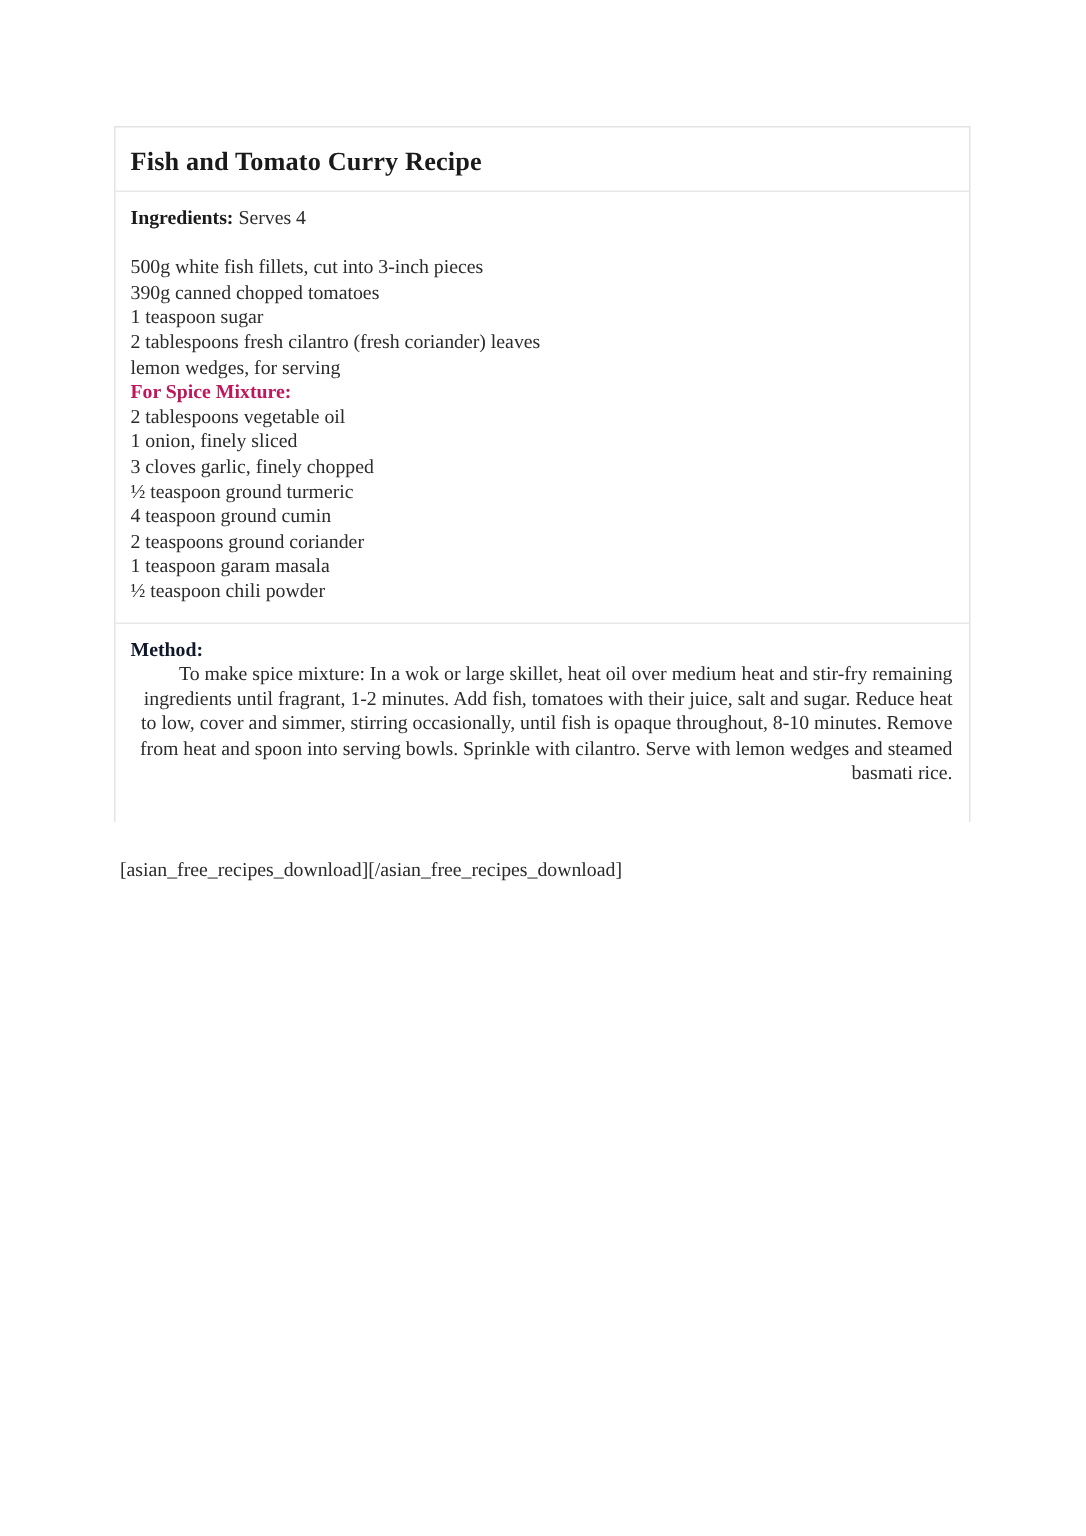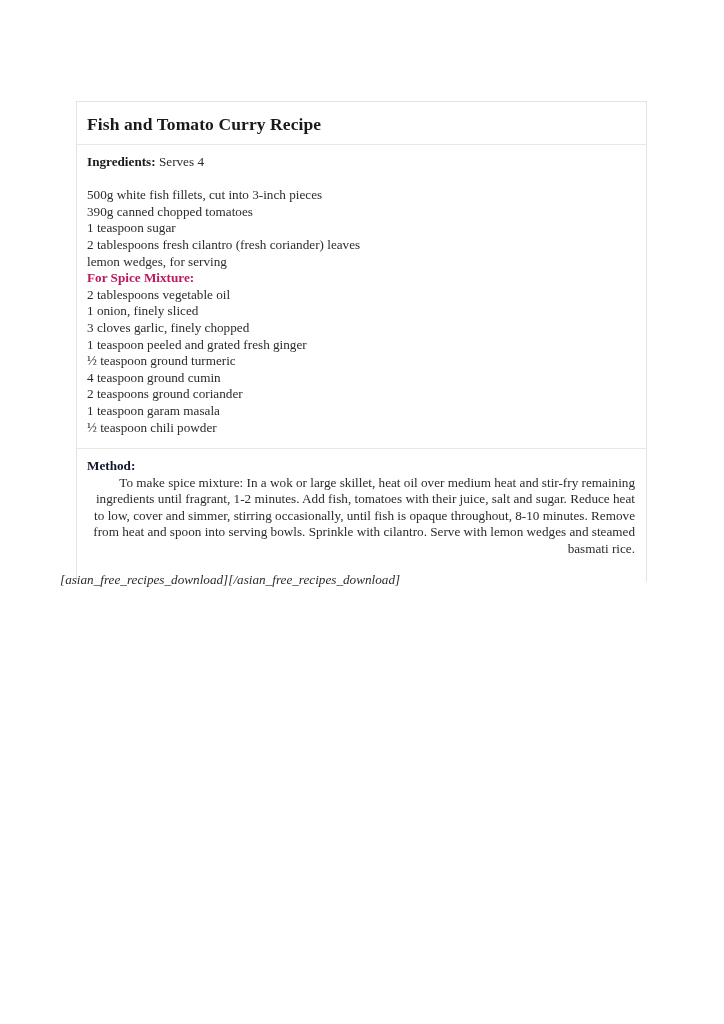--- a/index.html
+++ b/index.html
@@ -13,21 +13,21 @@
     position: relative;
     font-family: "Liberation Serif", "DejaVu Serif", serif;
     color: #2b2b2b;
     -webkit-font-smoothing: antialiased;
   }
 
   
   .recipe-card {
     position: absolute;
     left: 76px;
-    top: 101px;
+    top: 84px;
     width: 571px;
     box-sizing: border-box;
     border-left: 1px solid #e3e3e3;
     border-right: 1px solid #e3e3e3;
     border-top: 1px solid #e3e3e3;
     background: #ffffff;
     
     border-bottom: none;
     padding-bottom: 14px;
   }
@@ -81,27 +81,26 @@
     font-size: 13.2px;
     line-height: 16.6px;
     color: #2b2b2b;
     text-align: right;
     max-width: 548px;
   }
 
   
   .shortcode-footer {
     position: absolute;
-    left: 60px;
+    left: 80px;
     top: 572px;
     font-size: 13.2px;
     line-height: 16.6px;
     color: #2b2b2b;
     white-space: pre;
-    font-style: italic;
   }
 </style>
 </head>
 <body>
 
 <div class="recipe-card">
 
   <div class="card-title-row">
     <h1 class="card-title">Fish and Tomato Curry Recipe</h1>
   </div>
@@ -112,21 +111,20 @@
     <div id="ingredients-list">
         <div class="line">500g white fish fillets, cut into 3-inch pieces</div>
         <div class="line">390g canned chopped tomatoes</div>
         <div class="line">1 teaspoon sugar</div>
         <div class="line">2 tablespoons fresh cilantro (fresh coriander) leaves</div>
         <div class="line">lemon wedges, for serving</div>
         <div class="line bold">For Spice Mixture:</div>
         <div class="line">2 tablespoons vegetable oil</div>
         <div class="line">1 onion, finely sliced</div>
         <div class="line">3 cloves garlic, finely chopped</div>
-        <div class="line">1 teaspoon peeled and grated fresh ginger</div>
         <div class="line">½ teaspoon ground turmeric</div>
         <div class="line">4 teaspoon ground cumin</div>
         <div class="line">2 teaspoons ground coriander</div>
         <div class="line">1 teaspoon garam masala</div>
         <div class="line">½ teaspoon chili powder</div>
       </div>
   </div>
 
   <div class="card-section method">
     <div class="method-heading">Method:</div>

